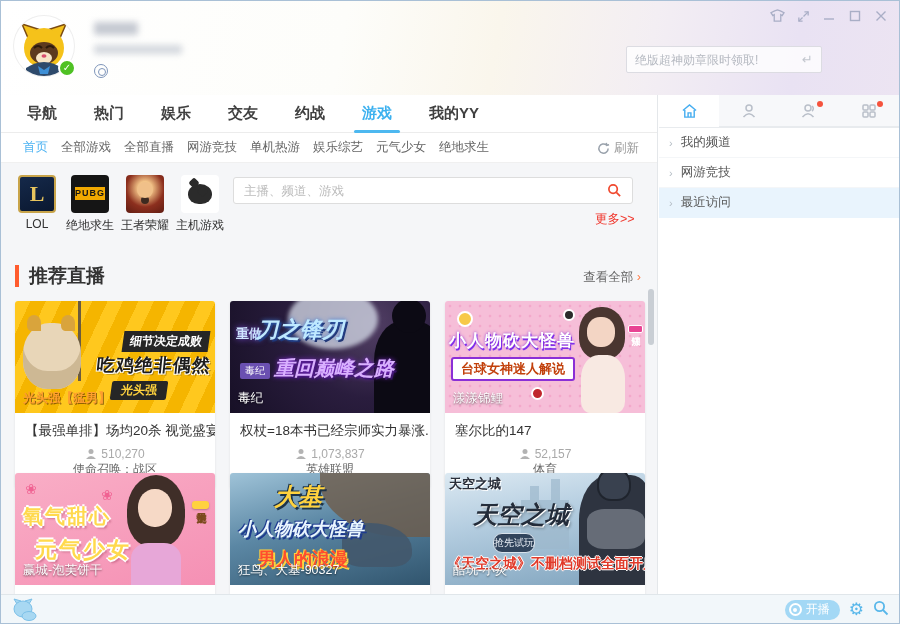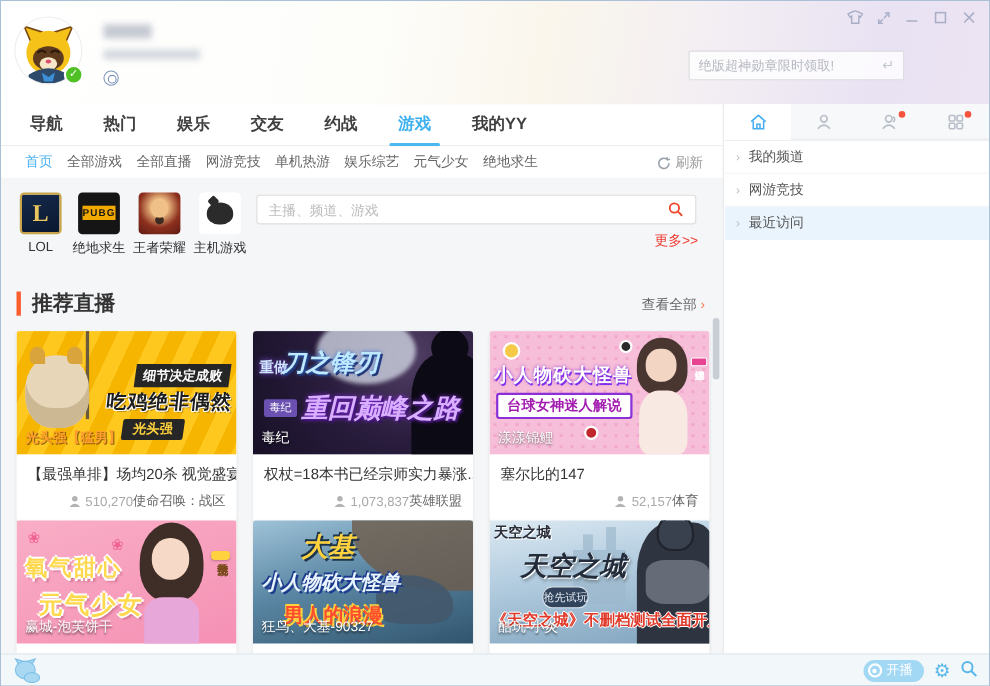--- a/index.html
+++ b/index.html
@@ -64,21 +64,21 @@
   .section-title { position:absolute; left:28px; top:2px; font-size:19px; font-weight:bold; color:#333; }
   .view-all { position:absolute; right:16px; top:8px; font-size:12.5px; color:#666; cursor:pointer; }
   .view-all .chev { color:#ff7a45; }
 
   
   .grid { position:relative; }
   .card { position:absolute; width:200px; background:#fff; border-radius:3px; box-shadow:0 1px 3px rgba(0,0,0,.08); overflow:hidden; cursor:pointer; }
   .thumb { position:relative; width:200px; height:112px; overflow:hidden; }
   .streamer { position:absolute; left:8px; bottom:6px; font-size:12.5px; color:#fff; text-shadow:0 1px 2px rgba(0,0,0,.6); z-index:5; }
   .card-title { padding:9px 10px 5px; font-size:13.5px; color:#333; white-space:nowrap; overflow:hidden; }
-  .card-stats { display:flex; justify-content:flex-end; align-items:center; padding:2px 10px 10px; }
+  .card-stats { display:flex; justify-content:flex-end; align-items:center; padding:2px 10px 10px;flex-direction:column; }
   .viewers { display:flex; align-items:center; gap:4px; color:#a9a9a9; font-size:12px; }
   .category { color:#666; font-size:12px; }
 
   
   .t1 { background:repeating-linear-gradient(115deg,#ffc81e 0 14px,#f5b500 14px 28px); }
   .t1 .dog { position:absolute; left:8px; top:22px; width:58px; height:66px; background:#e8d6b8; border-radius:46% 46% 42% 42%; box-shadow:inset 0 -18px 0 #cdb894; }
   .t1 .dog::before { content:""; position:absolute; left:4px; top:-8px; width:14px; height:16px; background:#d9a43c; border-radius:60% 60% 0 40%; box-shadow:34px 0 0 #d9a43c; }
   .t1 .rope { position:absolute; left:63px; top:0; width:3px; height:80px; background:#6b5b3e; }
   .t1 .l1 { position:absolute; right:6px; top:30px; background:#262626; color:#fff; font-size:12px; font-weight:bold; padding:2px 7px; transform:skewX(-8deg); }
   .t1 .l2 { position:absolute; right:4px; top:52px; color:#1d1d1d; font-size:18px; font-weight:bold; letter-spacing:1px; text-shadow:1px 1px 0 #fff,-1px 1px 0 #fff,2px 2px 0 rgba(0,0,0,.25); transform:skewX(-6deg); }
@@ -86,34 +86,34 @@
   .t1 .streamer { color:#ff9e2e; font-weight:bold; text-shadow:1px 1px 0 rgba(60,30,0,.55); }
 
   
   .t2 { background:radial-gradient(circle at 70% 20%,#534066 0%,#2a1d3e 45%,#171026 100%); }
   .t2 .hair { position:absolute; left:58px; top:-12px; width:90px; height:60px; background:#cfd4e2; border-radius:50%; filter:blur(2px); opacity:.8; }
   .t2 .sil { position:absolute; right:-14px; bottom:-8px; width:70px; height:100px; background:#0c0a14; border-radius:40% 40% 0 0; }
   .t2 .sil::before { content:""; position:absolute; left:18px; top:-22px; width:34px; height:34px; background:#0c0a14; border-radius:50%; }
   .t2 .l0 { position:absolute; left:6px; top:24px; color:#cfe6ff; font-size:13px; font-weight:bold; text-shadow:0 0 6px #7b4ddb; }
   .t2 .l1 { position:absolute; left:26px; top:14px; font-size:22px; font-weight:bold; font-style:italic; color:#bfe9ff; text-shadow:0 0 4px #3f7bd6,2px 2px 0 #1b2a66; }
   .t2 .tag { position:absolute; left:10px; top:62px; background:rgba(120,90,200,.85); color:#fff; font-size:10px; padding:1px 5px; border-radius:2px; }
-  .t2 .l2 { position:absolute; left:44px; top:54px; font-size:24px; font-weight:bold; font-style:italic; color:#d9b0ff; text-shadow:0 0 5px #8a2be2,2px 2px 0 #2a1050; }
+  .t2 .l2 { position:absolute; left:44px; top:54px; font-size:20px; font-weight:bold; font-style:italic; color:#d9b0ff; text-shadow:0 0 5px #8a2be2,2px 2px 0 #2a1050; }
 
   
   .t3 { background:#f6bed8; background-image:radial-gradient(#f3a8cb 1.5px,transparent 1.6px); background-size:10px 10px; }
   .t3 .ball { position:absolute; border-radius:50%; }
   .t3 .b1 { left:12px; top:10px; width:16px; height:16px; background:#f7c948; border:2px solid #fff; }
   .t3 .b2 { left:118px; top:8px;  width:12px; height:12px; background:#2b2b2b; border:2px solid #fff; }
   .t3 .b3 { left:86px; top:86px; width:13px; height:13px; background:#c0272d; border:2px solid #fff; }
   .t3 .girl { position:absolute; right:14px; top:6px; width:58px; height:106px; }
   .t3 .girl .hairm { position:absolute; left:6px; top:0; width:46px; height:52px; background:#4a3630; border-radius:48% 48% 40% 40%; }
   .t3 .girl .face { position:absolute; left:14px; top:10px; width:28px; height:30px; background:#f3d5c4; border-radius:46%; }
   .t3 .girl .body { position:absolute; left:8px; top:48px; width:44px; height:58px; background:#f8e9e2; border-radius:40% 40% 20% 20%; }
   .t3 .l1 { position:absolute; left:4px; top:28px; font-size:17px; font-weight:bold; color:#fff; text-shadow:0 0 3px #8b2fd6,1px 2px 0 #7b2ff2; letter-spacing:1px; }
-  .t3 .pill { position:absolute; left:6px; top:56px; background:#fff; border:2px solid #8b2fd6; color:#a21caf; font-size:13px; font-weight:bold; padding:1px 8px; border-radius:3px; }
+  .t3 .pill { position:absolute; left:6px; top:56px; background:#fff; border:2px solid #8b2fd6; color:#c2410c; font-size:13px; font-weight:bold; padding:1px 8px; border-radius:3px; }
   .t3 .ribbon { position:absolute; right:2px; top:24px; width:15px; background:#e84393; border:1px solid #fff; color:#fff; font-size:9px; line-height:1.1; padding:3px 2px; writing-mode:vertical-rl; text-orientation:upright; border-radius:2px; }
 
   
   .t4 { background:linear-gradient(160deg,#f9aec6 0%,#f590b4 100%); }
   .t4 .heart { position:absolute; color:#f06292; font-size:14px; }
   .t4 .girl { position:absolute; right:24px; top:2px; width:70px; height:110px; }
   .t4 .girl .hairm { position:absolute; left:6px; top:0; width:58px; height:72px; background:#3f2e28; border-radius:50% 50% 42% 42%; }
   .t4 .girl .face { position:absolute; left:17px; top:14px; width:34px; height:38px; background:#f6d9c6; border-radius:48%; }
   .t4 .girl .body { position:absolute; left:10px; top:68px; width:50px; height:44px; background:#e7a7d8; border-radius:34% 34% 0 0; }
   .t4 .l1 { position:absolute; left:8px; top:30px; font-size:20px; font-weight:bold; color:#ffd94d; letter-spacing:2px; text-shadow:2px 0 0 #fff,-2px 0 0 #fff,0 2px 0 #fff,0 -2px 0 #fff,2px 3px 2px rgba(160,60,90,.45); }

